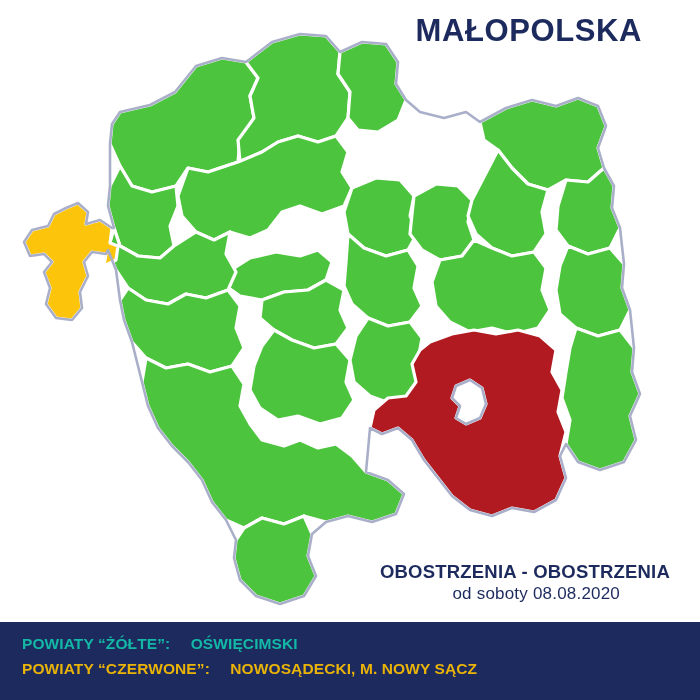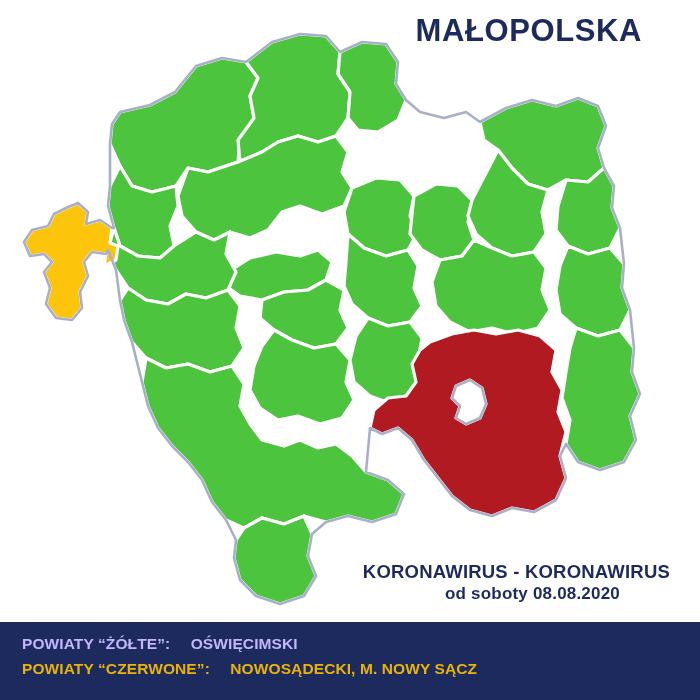--- a/index.html
+++ b/index.html
@@ -22,21 +22,21 @@
   }
   #caption-block{
     position:absolute;left:0;right:22px;top:560px;
     text-align:right;color:#1c2a5e;
   }
   #caption-line1{
     font-size:18.5px;font-weight:bold;letter-spacing:0.2px;line-height:1.25;
     padding-right:8px;
   }
   #caption-line2{
-    font-size:17px;font-weight:bold;letter-spacing:0.2px;line-height:1.35;
+    font-size:17px;font-weight:normal;letter-spacing:0.2px;line-height:1.35;
     padding-right:58px;
   }
 
   
   #legend-bar{
     position:absolute;left:0;bottom:0;width:700px;height:78px;
     background:#1c2a5e;
   }
   .legend-row{
     position:absolute;left:22px;white-space:nowrap;
@@ -135,26 +135,26 @@
          L120,300 L116,270 L108,250 L106,254 L92,252 L84,262 L88,276 L80,292
          L82,308 L72,320 L56,318 L46,304 L50,288 L44,272 L52,262 L44,254 L30,256
          L24,242 L32,230 L48,226 L54,214 L66,208 L78,203 L88,212 L86,224 L100,220
          L112,228 L114,228 L108,206 L110,186 L110,144 L112,124 Z"></path>
     <path class="outline" d="M456,386 L470,380 L482,388 L486,404 L480,418 L466,424 L456,418 L460,406 L452,398 Z" stroke="#ffffff" stroke-width="3.2"></path>
   </svg>
 
   <div id="region-title" style="color: rgb(28, 42, 94);">MAŁOPOLSKA</div>
 
   <div id="caption-block" style="color: rgb(28, 42, 94);">
-    <div id="caption-line1">KORONAWIRUS - KORONAWIRUS</div>
+    <div id="caption-line1">OBOSTRZENIA - OBOSTRZENIA</div>
     <div id="caption-line2">od soboty 08.08.2020</div>
   </div>
 
   <div id="legend-bar" style="background: rgb(28, 42, 94);">
-    <div class="legend-row" id="legend-row-yellow" style="color: #c4b5fd;">
+    <div class="legend-row" id="legend-row-yellow" style="color: #14b8a6;">
       <span class="legend-label">POWIATY “ŻÓŁTE”:</span>
       <span class="legend-value">OŚWIĘCIMSKI</span>
     </div>
     <div class="legend-row" id="legend-row-red" style="color: #eab308;">
       <span class="legend-label">POWIATY “CZERWONE”:</span>
       <span class="legend-value">NOWOSĄDECKI, M. NOWY SĄCZ</span>
     </div>
   </div>
 
 </div>

